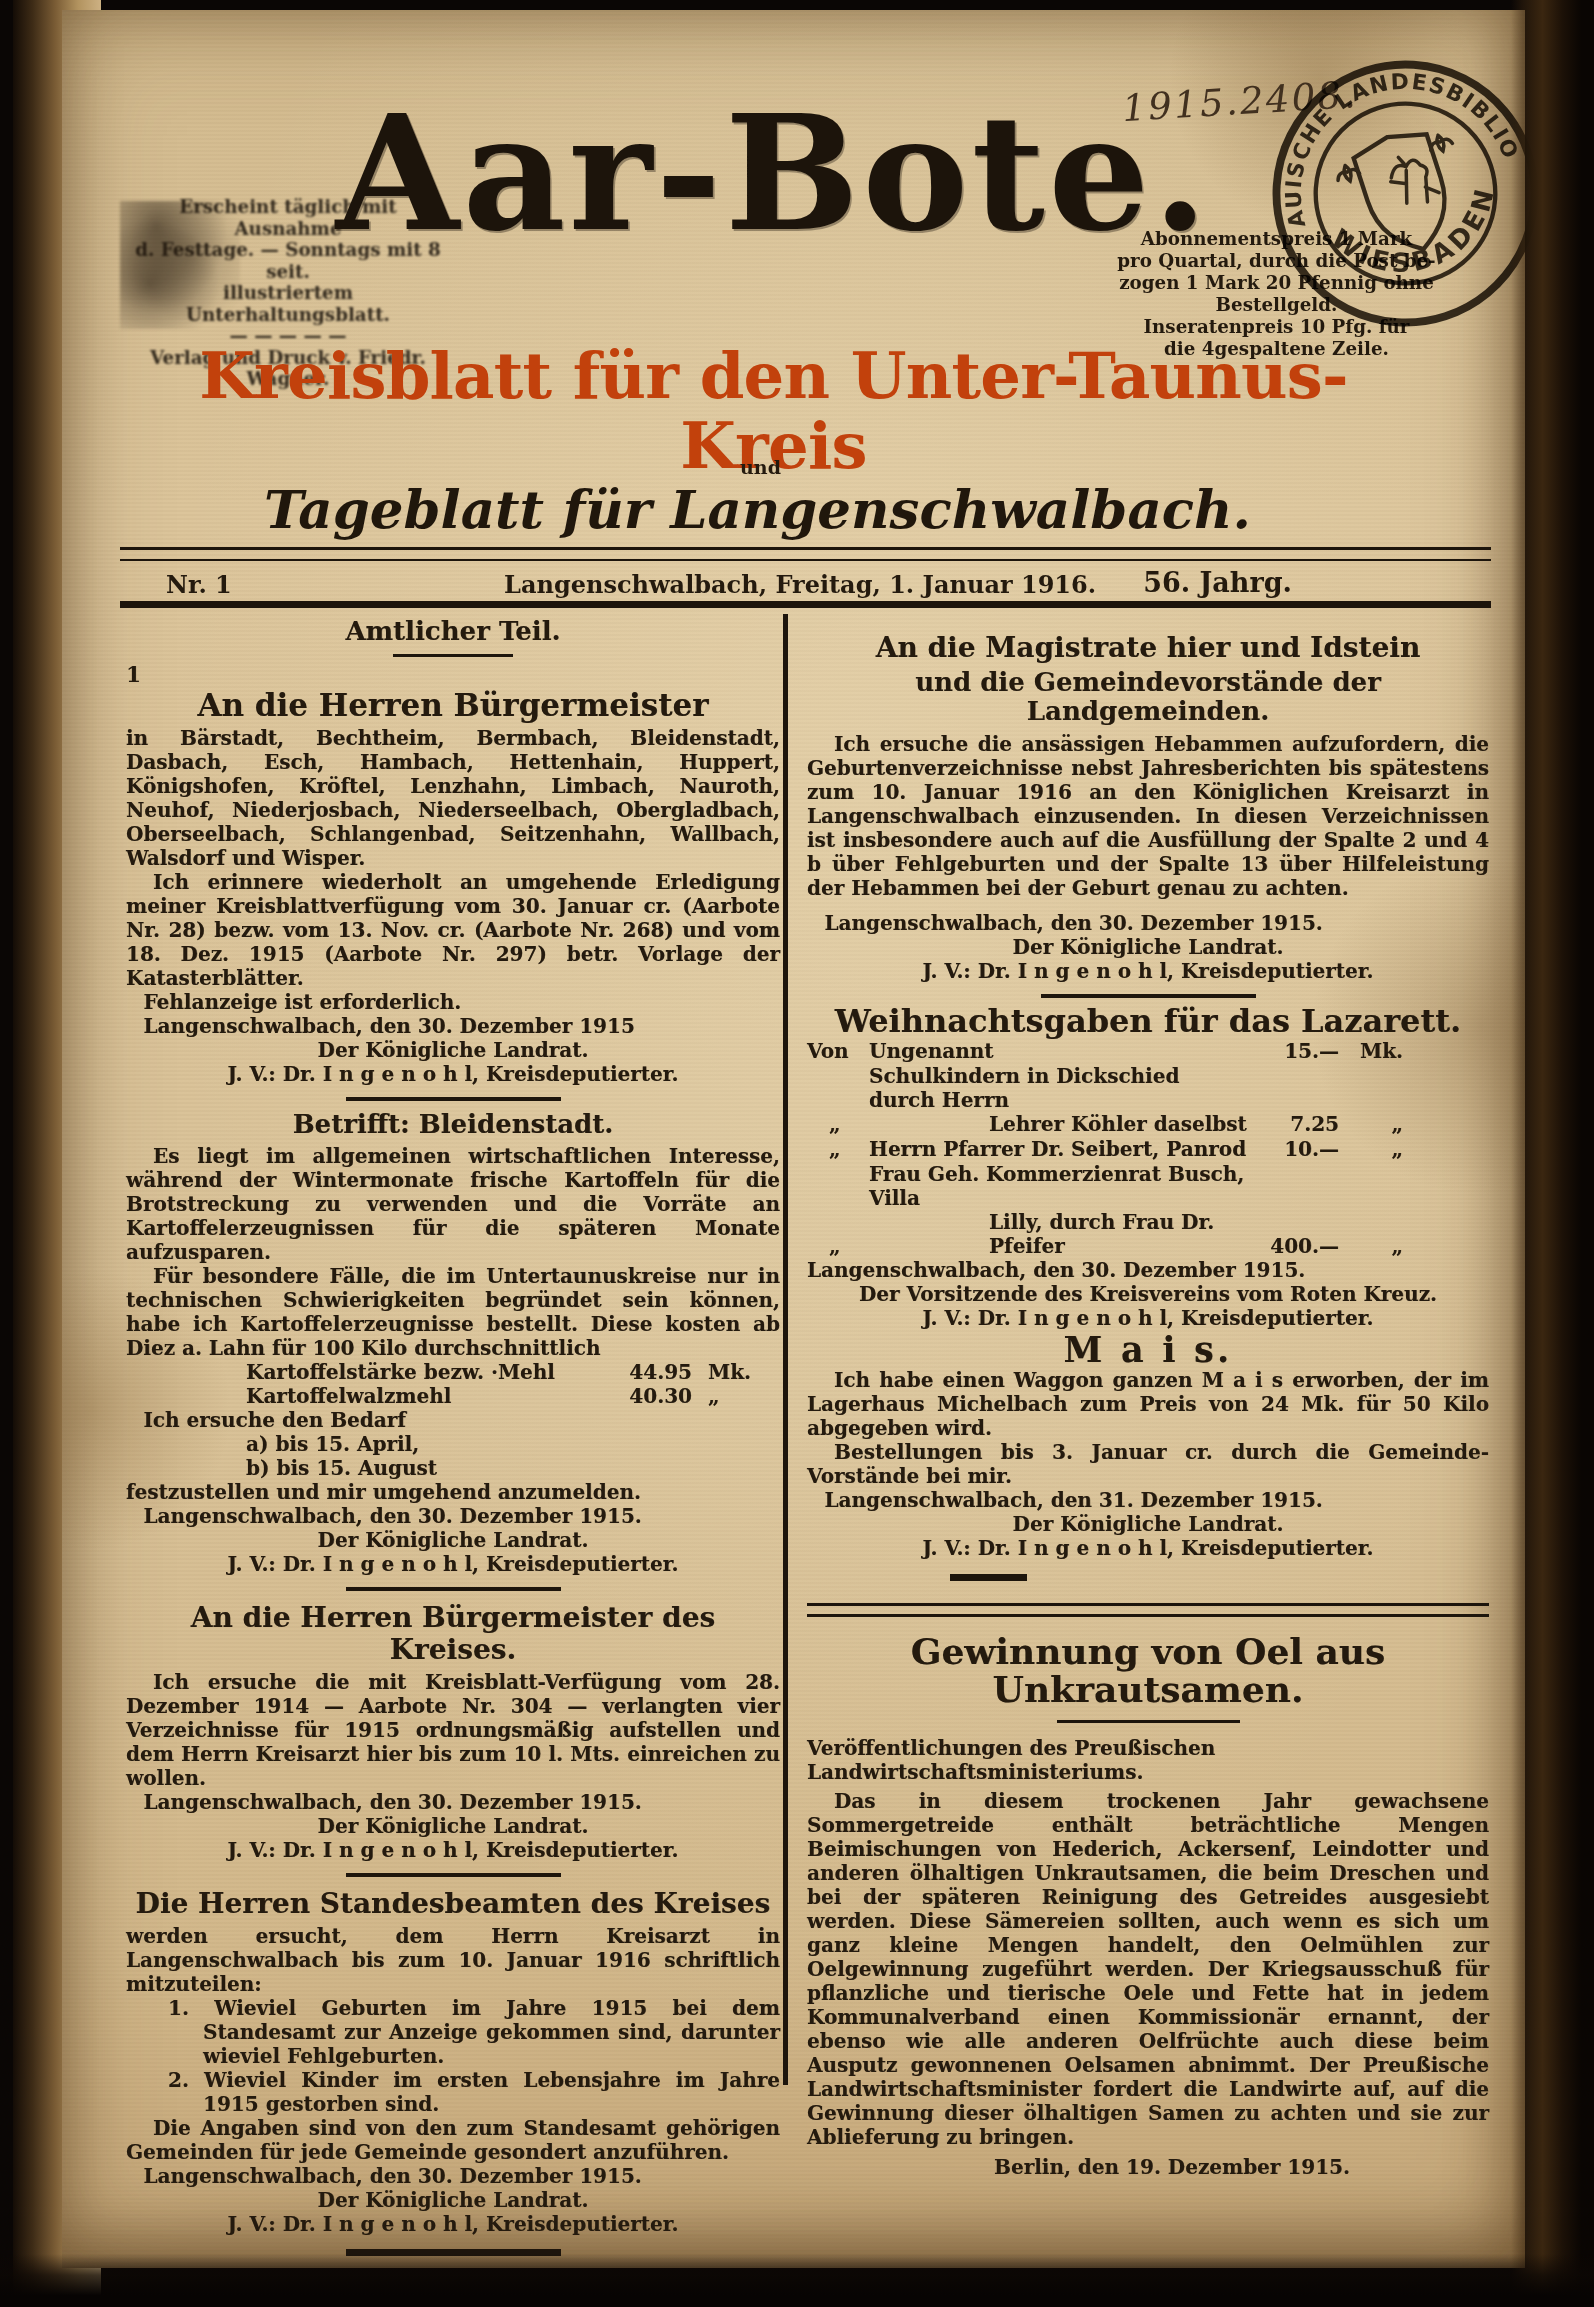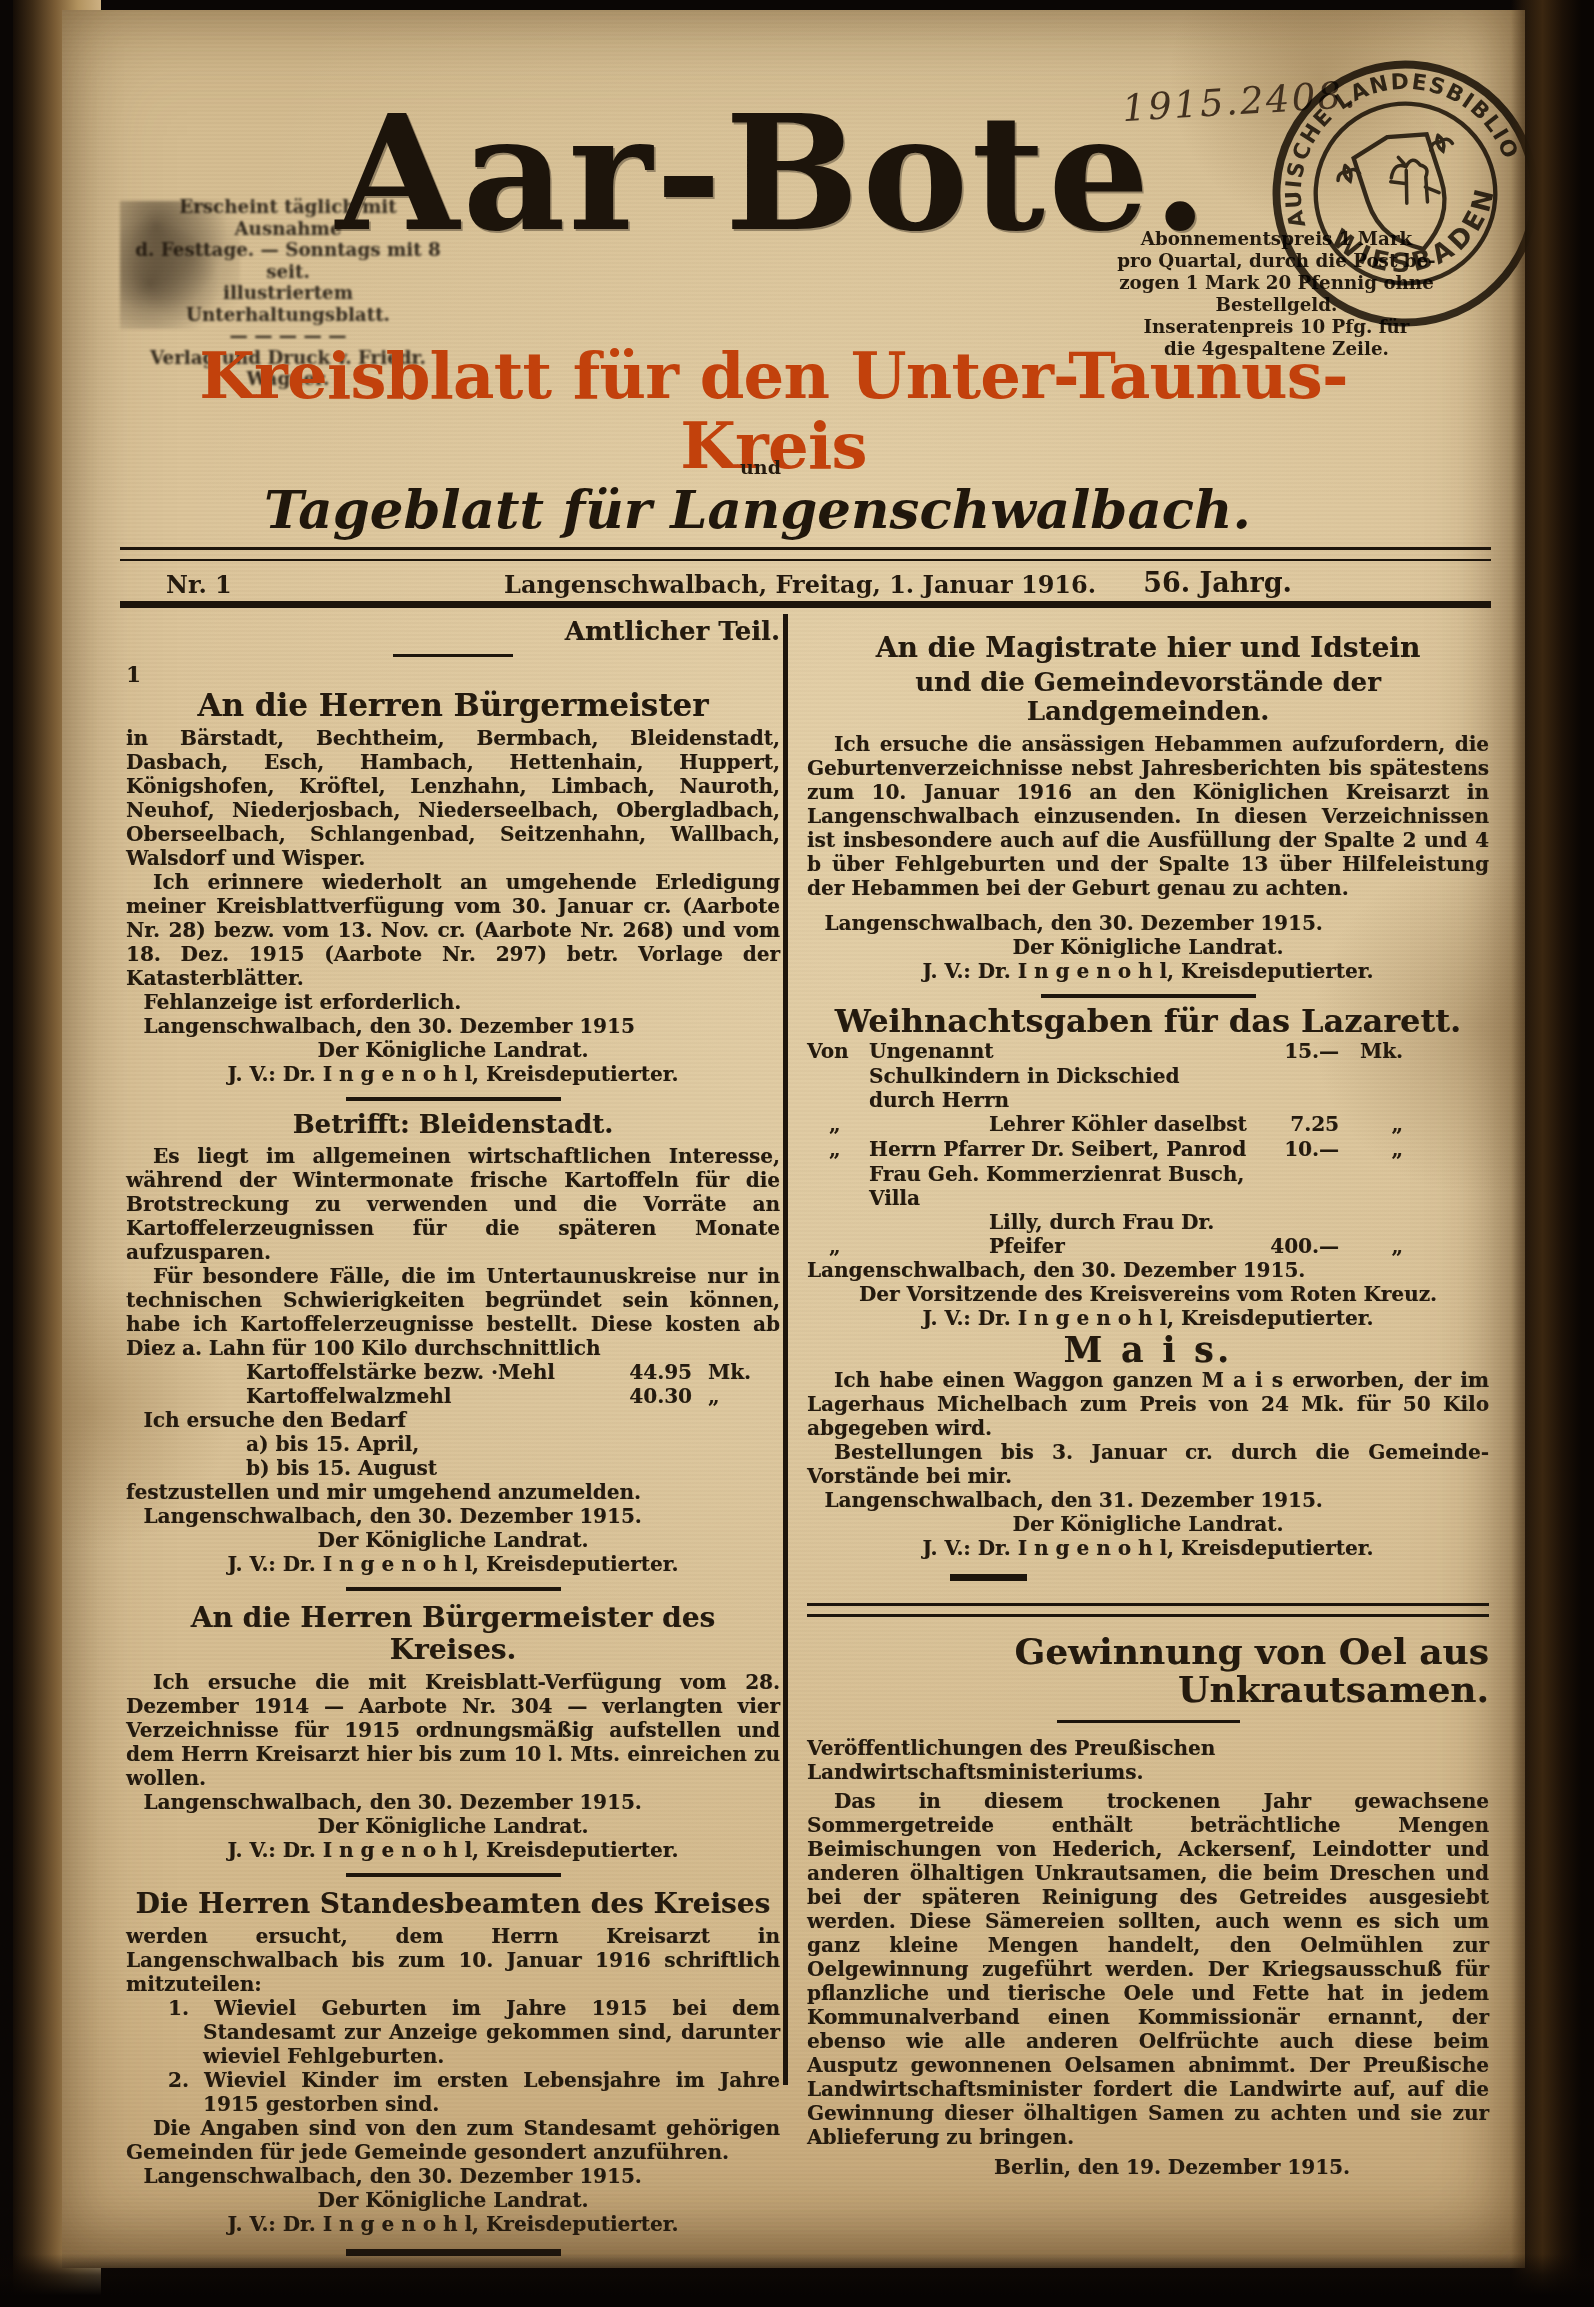--- a/index.html
+++ b/index.html
@@ -62,34 +62,34 @@
 
   
   .divider-v{position:absolute;left:783px;top:614px;width:4.8px;height:1471px;background:#1d150c;}
   .col{position:absolute;top:614px;font-size:20px;line-height:24px;font-weight:bold;
     text-shadow:0.3px 0.3px 0.4px rgba(32,22,11,.45);}
   .col-left{left:126px;width:654px;}
   .col-right{left:807px;width:682px;}
   .just{text-align:justify;margin:0;}
   .ind{text-indent:27px;}
   .pd{text-indent:17.5px;margin:0;}
-  .kicker{font-size:26px;text-align:right;margin:4.8px 0 0;}
+  .kicker{font-size:26px;text-align:center;margin:4.8px 0 0;}
   .hr-short{width:120px;height:3.2px;background:#1d150c;margin:11px auto 6.4px;}
   .hr-mid{width:215px;height:4px;background:#1d150c;margin:11px auto;}
   .hr-end{width:215px;height:7.2px;background:#1d150c;margin:12.8px auto 0;}
   .hr-stub{width:77px;height:7.2px;background:#1d150c;margin:14.3px 0 0 143px;
     background-image:repeating-linear-gradient(90deg,#1d150c 0 4.8px, rgba(29,21,12,.55) 4.8px 7.2px);}
   .item-no{font-size:21.5px;height:21px;margin:0;}
   .h1{font-size:31px;text-align:center;margin:3.2px 0 4.8px;line-height:1.1;}
   .h2{font-size:28px;text-align:center;margin:6.4px 0 4.8px;line-height:1.12;}
   .h2b{font-size:26px;text-align:center;margin:0 0 6.4px;line-height:1.1;}
   .subject{font-size:26px;text-align:center;margin:9.6px 0 8px;}
   .mais-h{font-size:35px;text-align:center;letter-spacing:3.2px;margin:8px 0 6.4px;}
   .laz-h{font-size:32px;text-align:center;margin:8px 0 6.4px;}
-  .oel-h{font-size:36px;text-align:right;margin:16px 0 8px;line-height:1.05;}
+  .oel-h{font-size:36px;text-align:center;margin:16px 0 8px;line-height:1.05;}
   .price-row{display:flex;padding-left:120px;margin:0;}
   .price-row .lbl{flex:1;}
   .price-row .amt{width:104px;text-align:right;}
   .price-row .unit{width:72px;text-align:left;padding-left:16px;}
   .ab{padding-left:120px;margin:0;}
   .li{padding-left:77px;text-indent:-35px;margin:0;text-align:justify;}
   .don-table{margin-right:86px;}
   .don{display:flex;align-items:flex-end;margin:0.8px 0 0;}
   .don .lead{flex:none;width:62px;}
   .don .lead.q{padding-left:22px;box-sizing:border-box;}

